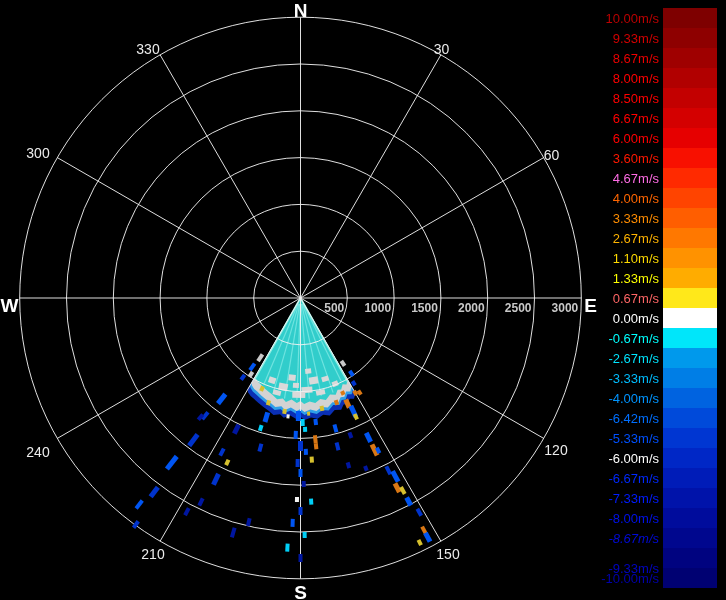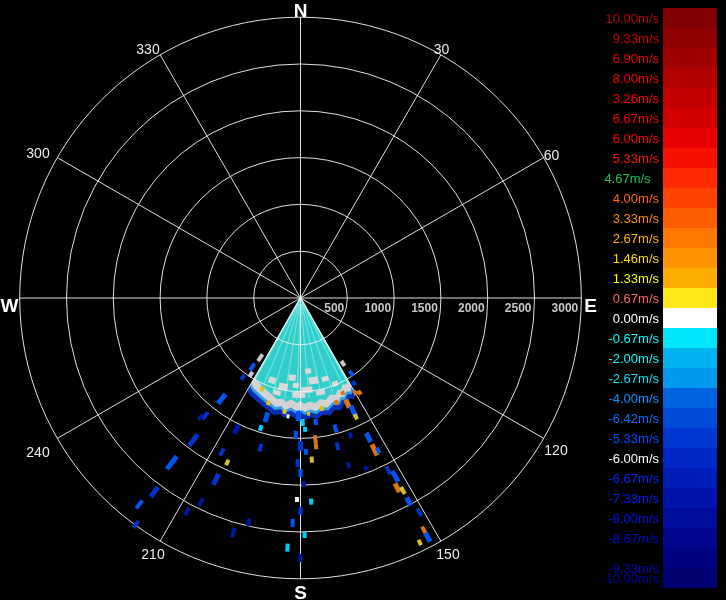--- a/index.html
+++ b/index.html
@@ -165,86 +165,86 @@
   <div id="colorbar">
       <div class="cb-row">
         <div class="cb-label" style="color: rgb(126, 0, 0);">10.00m/s</div>
         <div class="cb-swatch" style="background: rgb(126, 0, 0);"></div>
       </div>
       <div class="cb-row">
         <div class="cb-label" style="color: rgb(142, 0, 0);">9.33m/s</div>
         <div class="cb-swatch" style="background: rgb(142, 0, 0);"></div>
       </div>
       <div class="cb-row">
-        <div class="cb-label" style="color: rgb(159, 0, 0);">6.90m/s</div>
+        <div class="cb-label" style="color: rgb(159, 0, 0);">8.67m/s</div>
         <div class="cb-swatch" style="background: rgb(159, 0, 0);"></div>
       </div>
       <div class="cb-row">
         <div class="cb-label" style="color: rgb(177, 0, 0);">8.00m/s</div>
         <div class="cb-swatch" style="background: rgb(177, 0, 0);"></div>
       </div>
       <div class="cb-row">
-        <div class="cb-label" style="color: rgb(195, 0, 0);">3.26m/s</div>
+        <div class="cb-label" style="color: rgb(195, 0, 0);">8.50m/s</div>
         <div class="cb-swatch" style="background: rgb(195, 0, 0);"></div>
       </div>
       <div class="cb-row">
         <div class="cb-label" style="color: rgb(212, 0, 0);">6.67m/s</div>
         <div class="cb-swatch" style="background: rgb(212, 0, 0);"></div>
       </div>
       <div class="cb-row">
         <div class="cb-label" style="color: rgb(230, 0, 0); text-align: right;">6.00m/s</div>
         <div class="cb-swatch" style="background: rgb(230, 0, 0);"></div>
       </div>
       <div class="cb-row">
-        <div class="cb-label" style="color: rgb(248, 16, 0);">5.33m/s</div>
+        <div class="cb-label" style="color: rgb(248, 16, 0);">3.60m/s</div>
         <div class="cb-swatch" style="background: rgb(248, 16, 0);"></div>
       </div>
       <div class="cb-row">
-        <div class="cb-label" style="color: #15803d; text-align: center;">4.67m/s</div>
+        <div class="cb-label" style="color: #ec4899;">4.67m/s</div>
         <div class="cb-swatch" style="background: rgb(255, 42, 0);"></div>
       </div>
       <div class="cb-row">
         <div class="cb-label" style="color: rgb(255, 68, 0);">4.00m/s</div>
         <div class="cb-swatch" style="background: rgb(255, 68, 0);"></div>
       </div>
       <div class="cb-row">
         <div class="cb-label" style="color: rgb(255, 94, 0);">3.33m/s</div>
         <div class="cb-swatch" style="background: rgb(255, 94, 0);"></div>
       </div>
       <div class="cb-row">
         <div class="cb-label" style="color: rgb(255, 120, 0);">2.67m/s</div>
         <div class="cb-swatch" style="background: rgb(255, 120, 0);"></div>
       </div>
       <div class="cb-row">
-        <div class="cb-label" style="color: rgb(255, 146, 0);">1.46m/s</div>
+        <div class="cb-label" style="color: rgb(255, 146, 0);">1.10m/s</div>
         <div class="cb-swatch" style="background: rgb(255, 146, 0);"></div>
       </div>
       <div class="cb-row">
         <div class="cb-label" style="color: rgb(255, 172, 0);">1.33m/s</div>
         <div class="cb-swatch" style="background: rgb(255, 172, 0);"></div>
       </div>
       <div class="cb-row">
         <div class="cb-label" style="color: #ef4444;">0.67m/s</div>
         <div class="cb-swatch" style="background: rgb(255, 232, 26);"></div>
       </div>
       <div class="cb-row">
         <div class="cb-label" style="color: rgb(255, 255, 255);">0.00m/s</div>
         <div class="cb-swatch" style="background: rgb(255, 255, 255);"></div>
       </div>
       <div class="cb-row">
         <div class="cb-label" style="color: rgb(0, 230, 250);">-0.67m/s</div>
         <div class="cb-swatch" style="background: rgb(0, 230, 250);"></div>
       </div>
       <div class="cb-row">
-        <div class="cb-label" style="color: rgb(0, 180, 242);">-2.00m/s</div>
-        <div class="cb-swatch" style="background: rgb(0, 180, 242);"></div>
-      </div>
-      <div class="cb-row">
         <div class="cb-label" style="color: rgb(0, 153, 236);">-2.67m/s</div>
         <div class="cb-swatch" style="background: rgb(0, 153, 236);"></div>
+      </div>
+      <div class="cb-row">
+        <div class="cb-label" style="color: rgb(0, 126, 230);">-3.33m/s</div>
+        <div class="cb-swatch" style="background: rgb(0, 126, 230);"></div>
       </div>
       <div class="cb-row">
         <div class="cb-label" style="color: rgb(0, 99, 224);">-4.00m/s</div>
         <div class="cb-swatch" style="background: rgb(0, 99, 224);"></div>
       </div>
       <div class="cb-row">
         <div class="cb-label" style="color: rgb(0, 74, 218);">-6.42m/s</div>
         <div class="cb-swatch" style="background: rgb(0, 74, 218);"></div>
       </div>
       <div class="cb-row">

